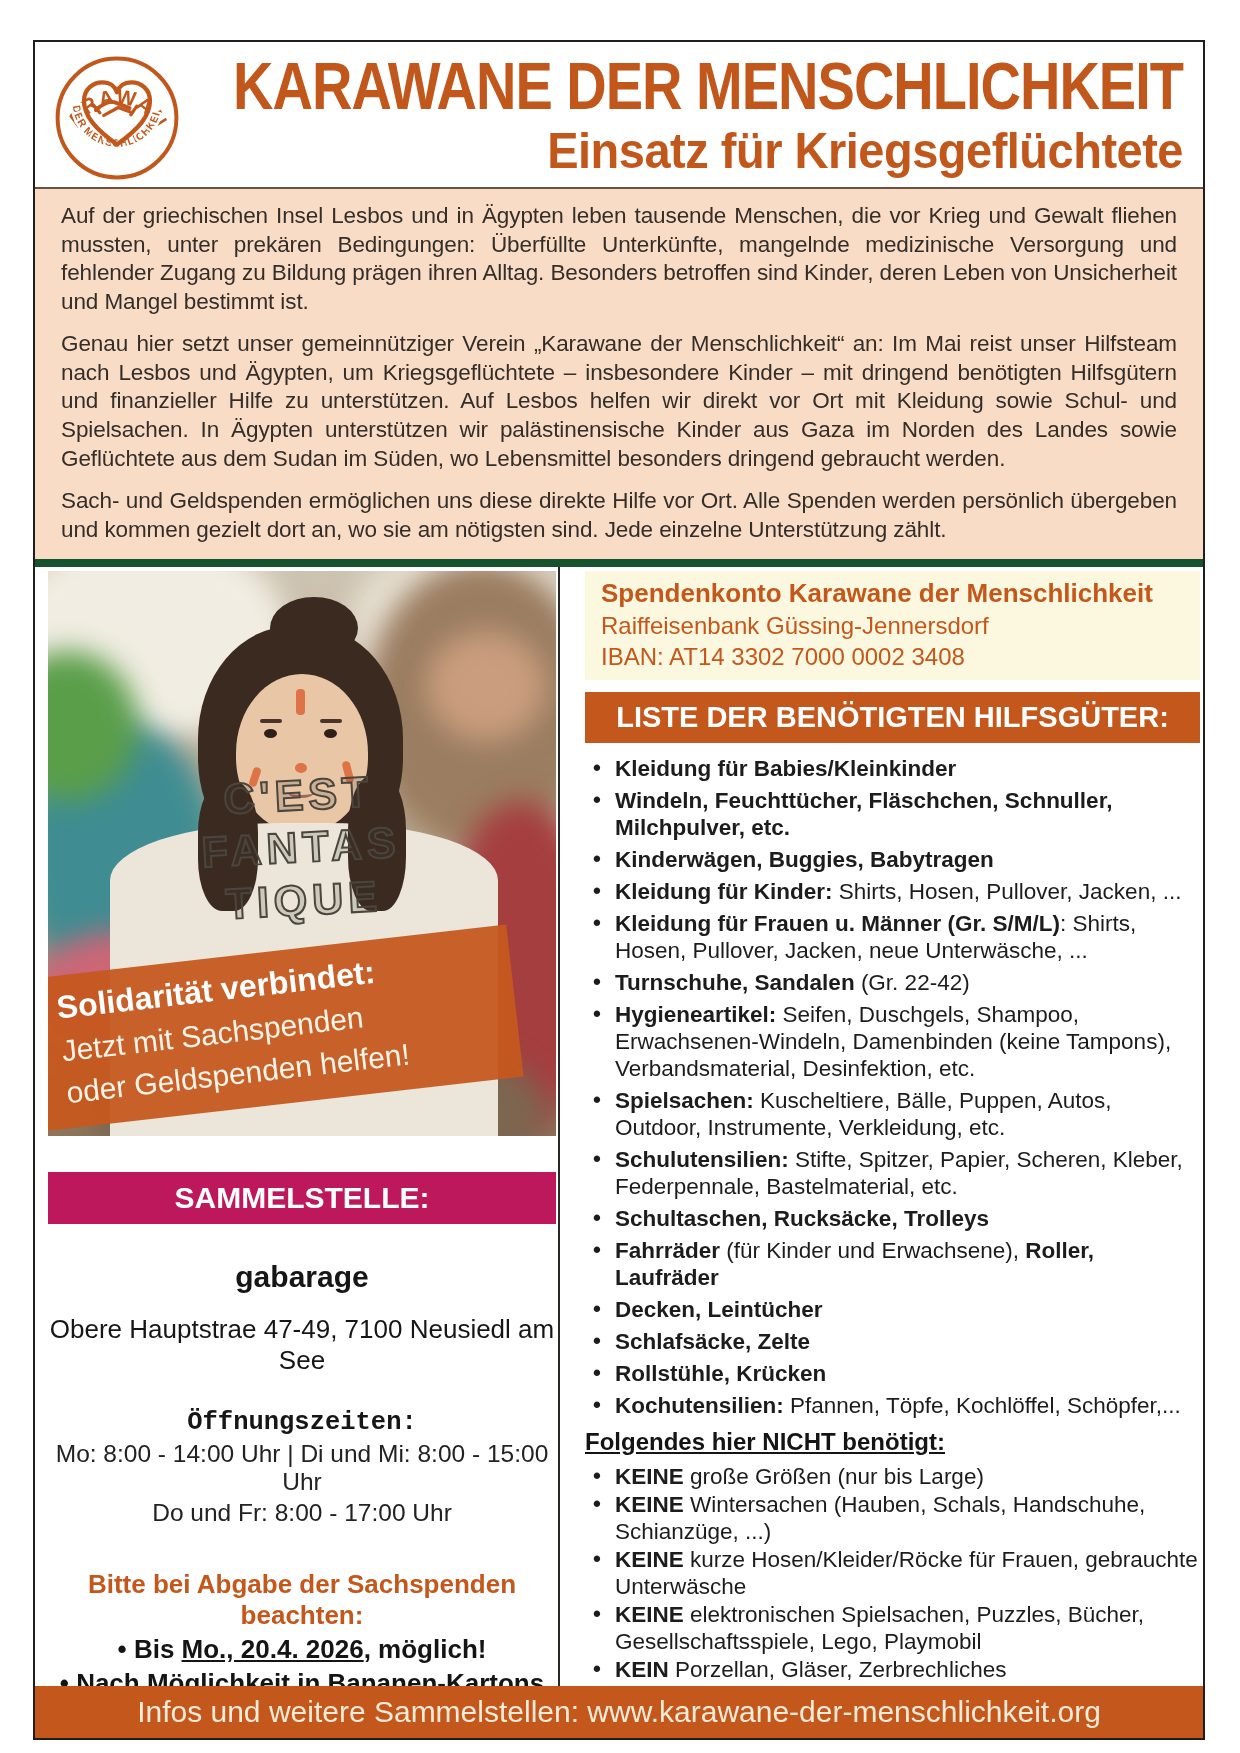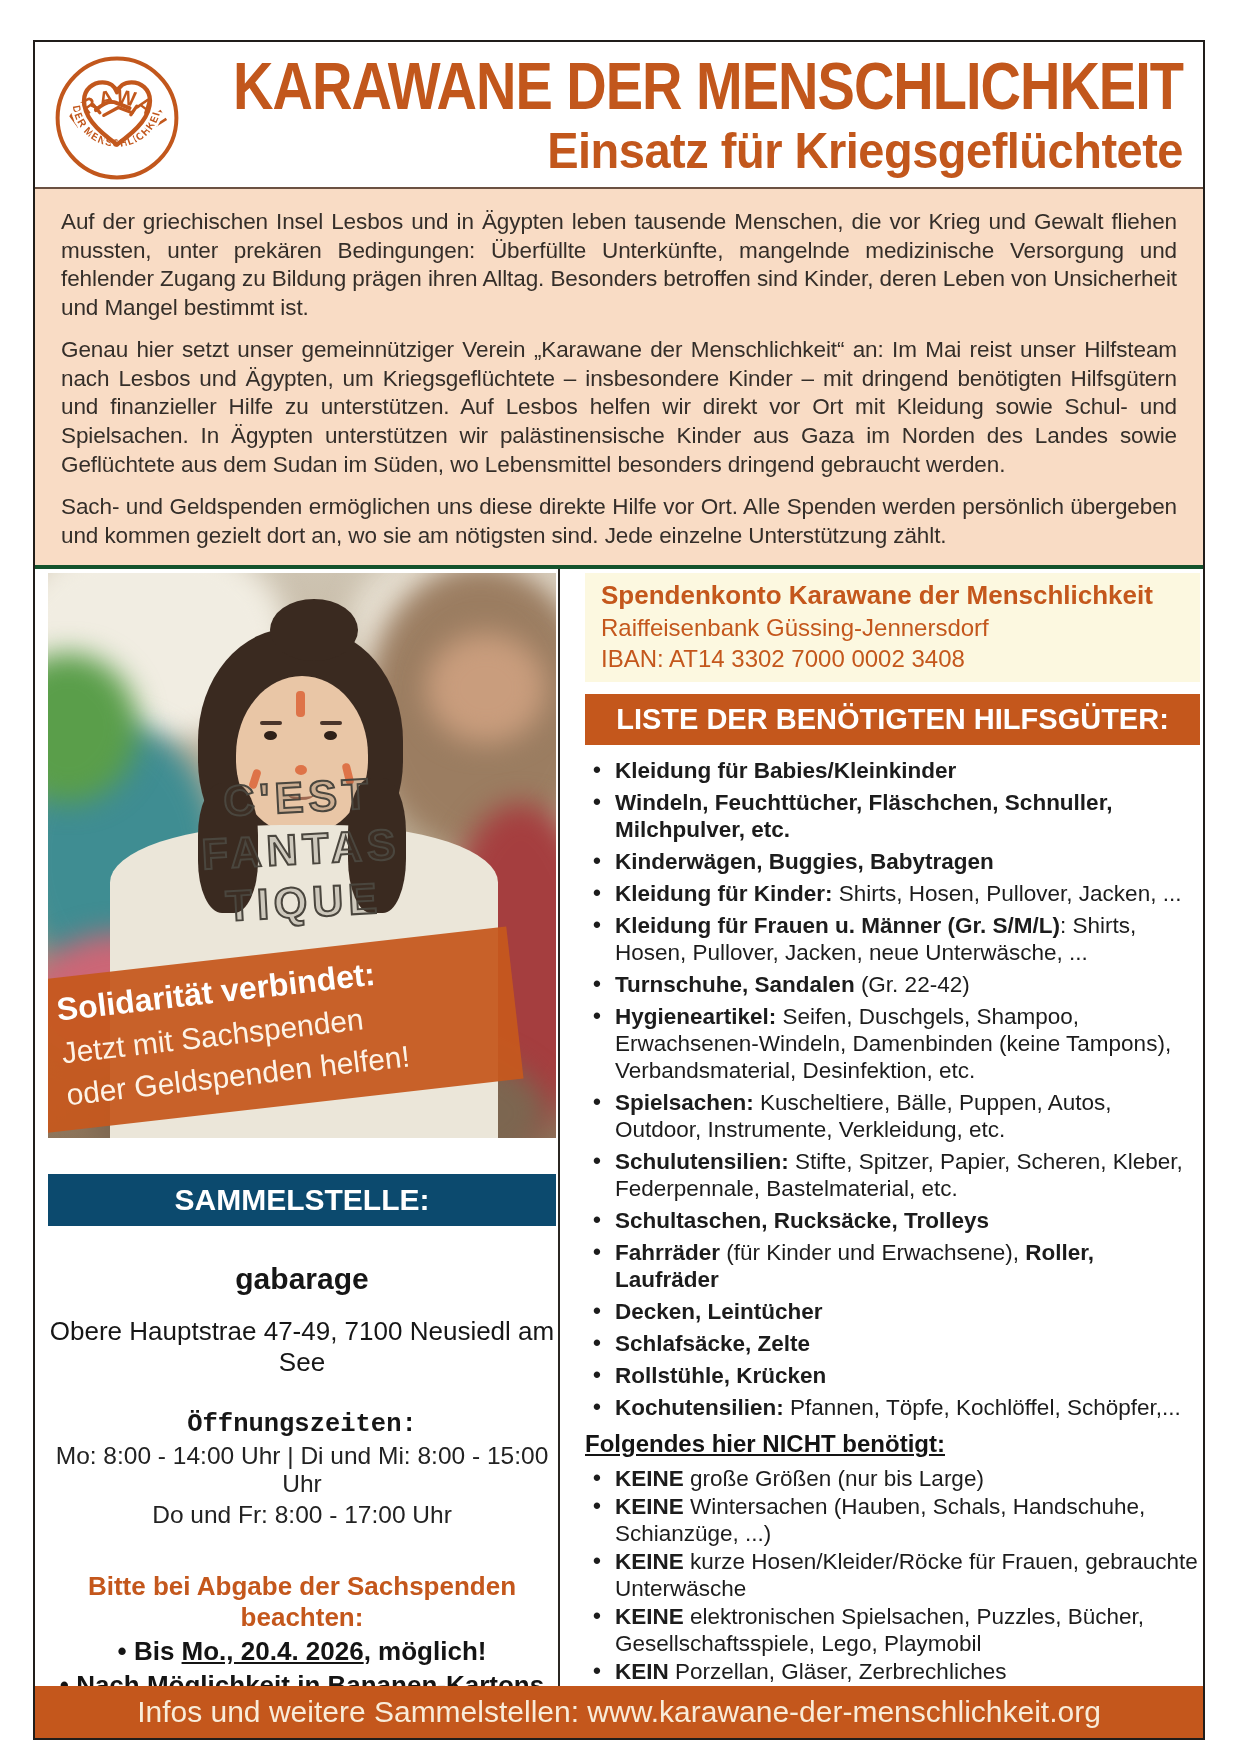--- a/index.html
+++ b/index.html
@@ -8,41 +8,41 @@
          box-sizing:border-box;display:flex;flex-direction:column;background:#fff;overflow:hidden;}
   
   .header{height:145px;display:flex;align-items:center;padding:6px 14px 0 16px;box-sizing:border-box;flex:0 0 auto;}
   .logo{width:132px;height:132px;flex:0 0 auto;}
   .titles{flex:1;text-align:right;padding-right:6px;overflow:visible;}
   .title1{font-size:56px;font-weight:800;color:#c2571c;letter-spacing:-1px;line-height:1;
           transform:scaleY(1.18);transform-origin:center 75%;white-space:nowrap;}
   .title2{font-size:47px;font-weight:700;color:#c2571c;letter-spacing:-0.5px;line-height:1;margin-top:11px;
           transform:scaleY(1.08);transform-origin:center 75%;white-space:nowrap;}
   
-  .intro{background:#f9dcc5;border-top:2px solid #6b5142;border-bottom:4px solid #14532d;
-         padding:19px 26px 1px 26px;flex:0 0 auto;}
+  .intro{background:#f9dcc5;border-top:2px solid #6b5142;border-bottom:8px solid #14532d;
+         padding:13px 26px 1px 26px;flex:0 0 auto;}
   .intro p{margin:0 0 14px 0;font-size:22.5px;line-height:1.27;color:#342e29;text-align:justify;letter-spacing:-0.1px;}
   
   .columns{flex:1;display:flex;position:relative;padding:4px 0 0 13px;box-sizing:border-box;overflow:hidden;}
   .divider{position:absolute;left:523px;top:0;bottom:0;width:2px;background:#2b2723;}
   .col-left{width:508px;flex:0 0 auto;}
   .col-right{flex:1;padding:0 3px 0 29px;box-sizing:border-box;min-width:0;}
   
   .photo{height:565px;position:relative;overflow:hidden;background:linear-gradient(180deg,#cdc3b1 0%,#b7a68c 55%,#8d745a 100%);}
   .blob{position:absolute;border-radius:50%;filter:blur(14px);}
   .girl-part{position:absolute;}
   .sweater-text{position:absolute;top:198px;left:108px;width:290px;text-align:center;transform:rotate(-3deg);
                 font-size:43px;font-weight:700;letter-spacing:5px;line-height:1.22;
                 color:rgba(70,66,58,0.18);-webkit-text-stroke:2px #4a463e;}
   .banner{position:absolute;left:-16px;bottom:4px;width:486px;transform:rotate(-6.5deg);transform-origin:left center;
           background:rgba(198,88,30,0.94);padding:14px 20px 18px 30px;box-sizing:border-box;}
   .banner .b1{color:#ffffff;font-weight:700;font-size:32px;}
   .banner .b2{color:#fdf3e6;font-size:30px;margin-top:8px;}
   
-  .sammel-bar{margin-top:36px;background:#0c4a6e;color:#fff;font-weight:700;font-size:30px;text-align:center;padding:9px 0;}
+  .sammel-bar{margin-top:36px;background:#be185d;color:#fff;font-weight:700;font-size:30px;text-align:center;padding:9px 0;}
   .venue{margin-top:36px;text-align:center;font-weight:700;font-size:30px;color:#161616;}
   .address{margin-top:20px;text-align:center;font-weight:400;font-size:26px;color:#161616;}
   .hours-title{margin-top:32px;text-align:center;font-weight:700;font-size:25.5px;color:#161616;font-family:Liberation Mono, monospace;}
   .hours-line{text-align:center;font-size:24.5px;margin-top:3px;color:#222;}
   .note-title{margin-top:42px;text-align:center;font-weight:700;font-size:26px;color:#c4571c;}
   .note-line{margin-top:3px;text-align:center;font-size:26px;color:#141414;font-weight:700;}
   .note-line::before{content:"• ";}
   
   .donation{background:#fcf8e0;padding:7px 16px 9px 16px;}
   .d-title{color:#c4571c;font-weight:700;font-size:26px;}

